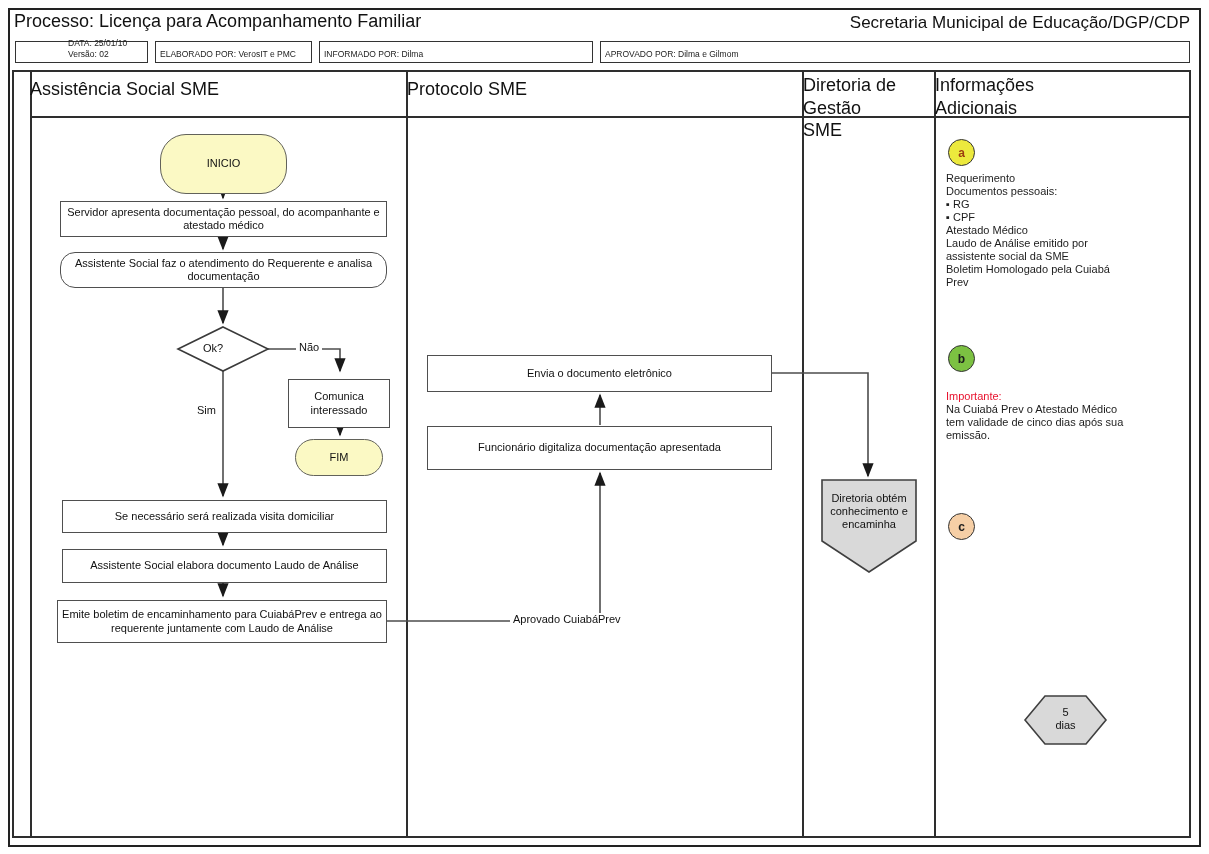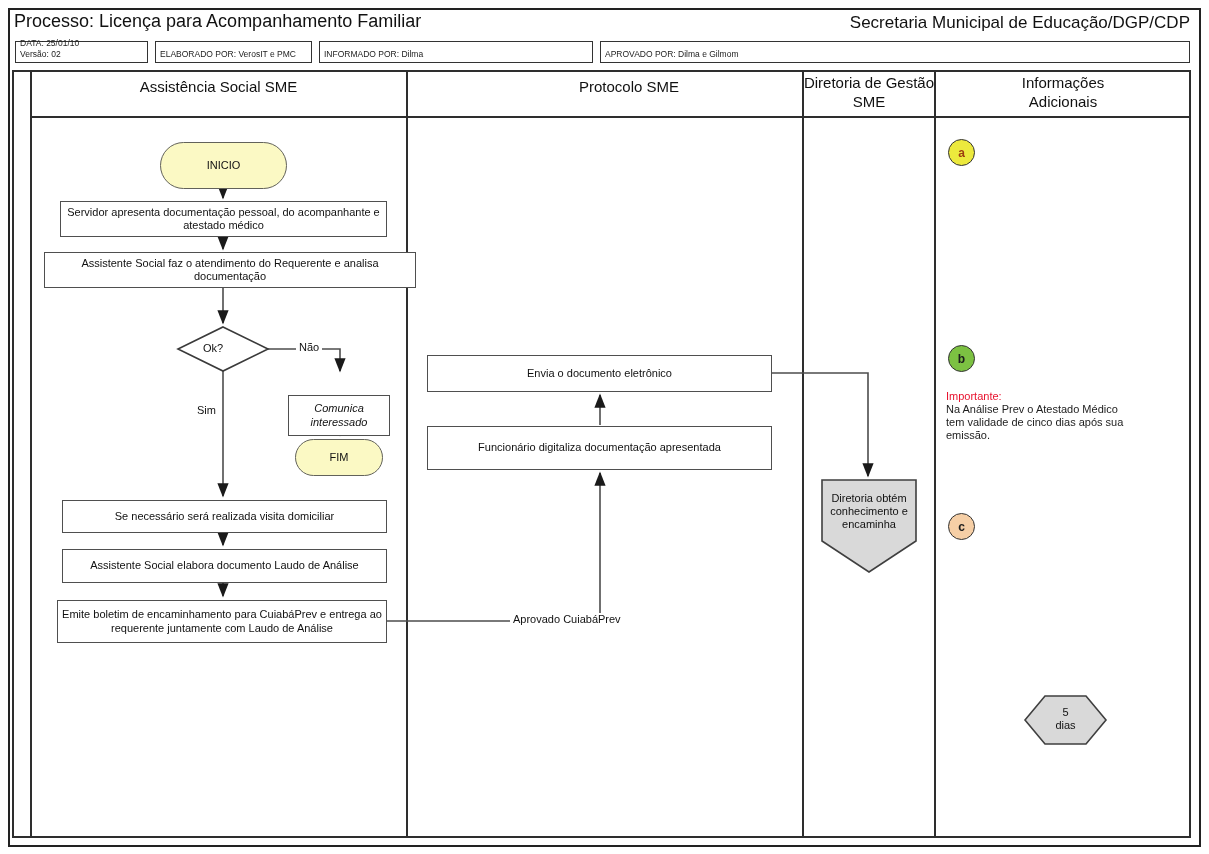--- a/index.html
+++ b/index.html
@@ -9,21 +9,21 @@
   .ptitle{position:absolute;left:14px;top:11px;font-size:18px;}
   .otitle{position:absolute;right:19px;top:13px;font-size:17px;}
   .meta{position:absolute;border:1.5px solid #333;box-sizing:border-box;font-size:8.5px;color:#222;overflow:visible;}
   .meta .single{padding:7px 4px 0 4px;}
   .meta .l1{margin-top:-4px;padding-left:4px;background:transparent;}
   .meta .l2{padding-left:4px;margin-top:1px;}
   .strip{position:absolute;left:12px;top:70px;width:20px;height:768px;border:2px solid #2e2e2e;box-sizing:border-box;background:#fff;}
   .table{position:absolute;left:30px;top:70px;width:1161px;height:768px;border:2px solid #2e2e2e;box-sizing:border-box;}
   .vline{position:absolute;top:70px;height:768px;width:2px;background:#2e2e2e;}
   .hline{position:absolute;left:30px;top:116px;width:1161px;height:2px;background:#2e2e2e;}
-  .lanehead{position:absolute;top:78px;font-size:15px;text-align:center;white-space:pre-line;line-height:1.25;z-index:2;}
+  .lanehead{position:absolute;top:78px;font-size:18px;white-space:pre-line;line-height:1.25;z-index:2;}
   .lanehead.two{top:80px;}
   .node{position:absolute;display:flex;align-items:center;justify-content:center;text-align:center;
         font-size:11px;line-height:1.22;border:1.5px solid #4f4f4f;background:#fff;box-sizing:border-box;
         padding:1px 4px;z-index:2;}
   .stadium{border-radius:26px;background:#fbf9c4;border-color:#62625a;}
   .dtext{position:absolute;font-size:11px;text-align:left;z-index:3;}
   .shapetext{position:absolute;font-size:11px;line-height:1.18;text-align:center;white-space:pre-line;z-index:3;}
   .edgelabel{position:absolute;font-size:11px;background:#fff;padding:0 3px;z-index:4;}
   .ann-circle{position:absolute;width:27px;height:27px;border-radius:50%;border:1.6px solid #333;
         box-sizing:border-box;display:flex;align-items:center;justify-content:center;
@@ -34,21 +34,21 @@
 </style>
 </head>
 <body>
 
 <div class="page">
   <div class="frame"></div>
 
   <div class="ptitle">Processo: Licença para Acompanhamento Familiar</div>
   <div class="otitle">Secretaria Municipal de Educação/DGP/CDP</div>
 
-  <div class="meta" style="left:15px;top:41px;width:133px;height:22px;">
+  <div class="meta" style="left:15px;top:41px;width:133px;height:22px;padding-left:48px;">
     <div class="l1">DATA: 25/01/10</div>
     <div class="l2">Versão: 02</div>
   </div>
   <div class="meta" style="left:155px;top:41px;width:157px;height:22px;">
     <div class="single">ELABORADO POR: VerosIT e PMC</div>
   </div>
   <div class="meta" style="left:319px;top:41px;width:274px;height:22px;">
     <div class="single">INFORMADO POR: Dilma</div>
   </div>
   <div class="meta" style="left:600px;top:41px;width:590px;height:22px;">
@@ -86,45 +86,54 @@
       <path d="M223,583 V596" marker-end="url(#arr)"></path>
       <path d="M387,621 H600 V473" marker-end="url(#arr)"></path>
       <path d="M600,425 V395" marker-end="url(#arr)"></path>
       <path d="M772,373 H868 V476" marker-end="url(#arr)"></path>
     </g>
     <polygon points="223,327 268,349 223,371 178,349" fill="#ffffff" stroke="#3a3a3a" stroke-width="1.6"></polygon>
     <polygon points="822,480 916,480 916,541 869,572 822,541" fill="#d9d9d9" stroke="#3f3f3f" stroke-width="1.6"></polygon>
     <polygon points="1025,720 1045,696 1086,696 1106,720 1086,744 1045,744" fill="#d9d9d9" stroke="#3f3f3f" stroke-width="1.6"></polygon>
   </svg>
 
-  <div class="node stadium" style="left:160px;top:142px;width:127px;height:47px;">INICIO</div>
+  <div class="node stadium" style="left:160px;top:134px;width:127px;height:60px;">INICIO</div>
   <div class="node" style="left:60px;top:201px;width:327px;height:36px;">Servidor apresenta documentação pessoal, do acompanhante e atestado médico</div>
-  <div class="node" style="left:44px;top:252px;width:372px;height:36px;">Assistente Social faz o atendimento do Requerente e analisa documentação</div>
+  <div class="node" style="left:60px;top:252px;width:327px;height:36px;border-radius:15px;">Assistente Social faz o atendimento do Requerente e analisa documentação</div>
   <div class="dtext" style="left:203px;top:342px;width:40px;">Ok?</div>
   <div class="edgelabel" style="left:296px;top:341px;">Não</div>
   <div class="edgelabel" style="left:194px;top:404px;">Sim</div>
-  <div class="node" style="left:288px;top:395px;width:102px;height:41px;font-style:italic;">Comunica interessado</div>
+  <div class="node" style="left:288px;top:379px;width:102px;height:49px;">Comunica interessado</div>
   <div class="node stadium" style="left:295px;top:439px;width:88px;height:37px;">FIM</div>
   <div class="node" style="left:62px;top:500px;width:325px;height:33px;">Se necessário será realizada visita domiciliar</div>
   <div class="node" style="left:62px;top:549px;width:325px;height:34px;">Assistente Social elabora documento Laudo de Análise</div>
   <div class="node" style="left:57px;top:600px;width:330px;height:43px;">Emite boletim de encaminhamento para CuiabáPrev e entrega ao requerente juntamente com Laudo de Análise</div>
   <div class="edgelabel" style="left:510px;top:613px;">Aprovado CuiabáPrev</div>
 
   <div class="node" style="left:427px;top:355px;width:345px;height:37px;">Envia o documento eletrônico</div>
   <div class="node" style="left:427px;top:426px;width:345px;height:44px;">Funcionário digitaliza documentação apresentada</div>
 
   <div class="shapetext" style="left:824px;top:492px;width:90px;">Diretoria obtém
 conhecimento e
 encaminha</div>
 
   <div class="ann-circle" style="left:948px;top:139px;background:#ece93d;color:#9c3d10;">a</div>
+  <div class="ann-text" style="left:946px;top:172px;width:238px;">Requerimento
+Documentos pessoais:
+▪ RG
+▪ CPF
+Atestado Médico
+Laudo de Análise emitido por
+assistente social da SME
+Boletim Homologado pela Cuiabá
+Prev</div>
 
   <div class="ann-circle" style="left:948px;top:345px;background:#7cc142;color:#1c1c1c;">b</div>
   <div class="ann-title" style="left:946px;top:390px;">Importante:</div>
-  <div class="ann-text" style="left:946px;top:403px;width:238px;">Na Análise Prev o Atestado Médico
+  <div class="ann-text" style="left:946px;top:403px;width:238px;">Na Cuiabá Prev o Atestado Médico
 tem validade de cinco dias após sua
 emissão.</div>
 
   <div class="ann-circle" style="left:948px;top:513px;background:#f6cfa6;color:#1c1c1c;">c</div>
 
   <div class="shapetext" style="left:1035px;top:706px;width:61px;">5
 dias</div>
 </div>
 
 </body></html>

